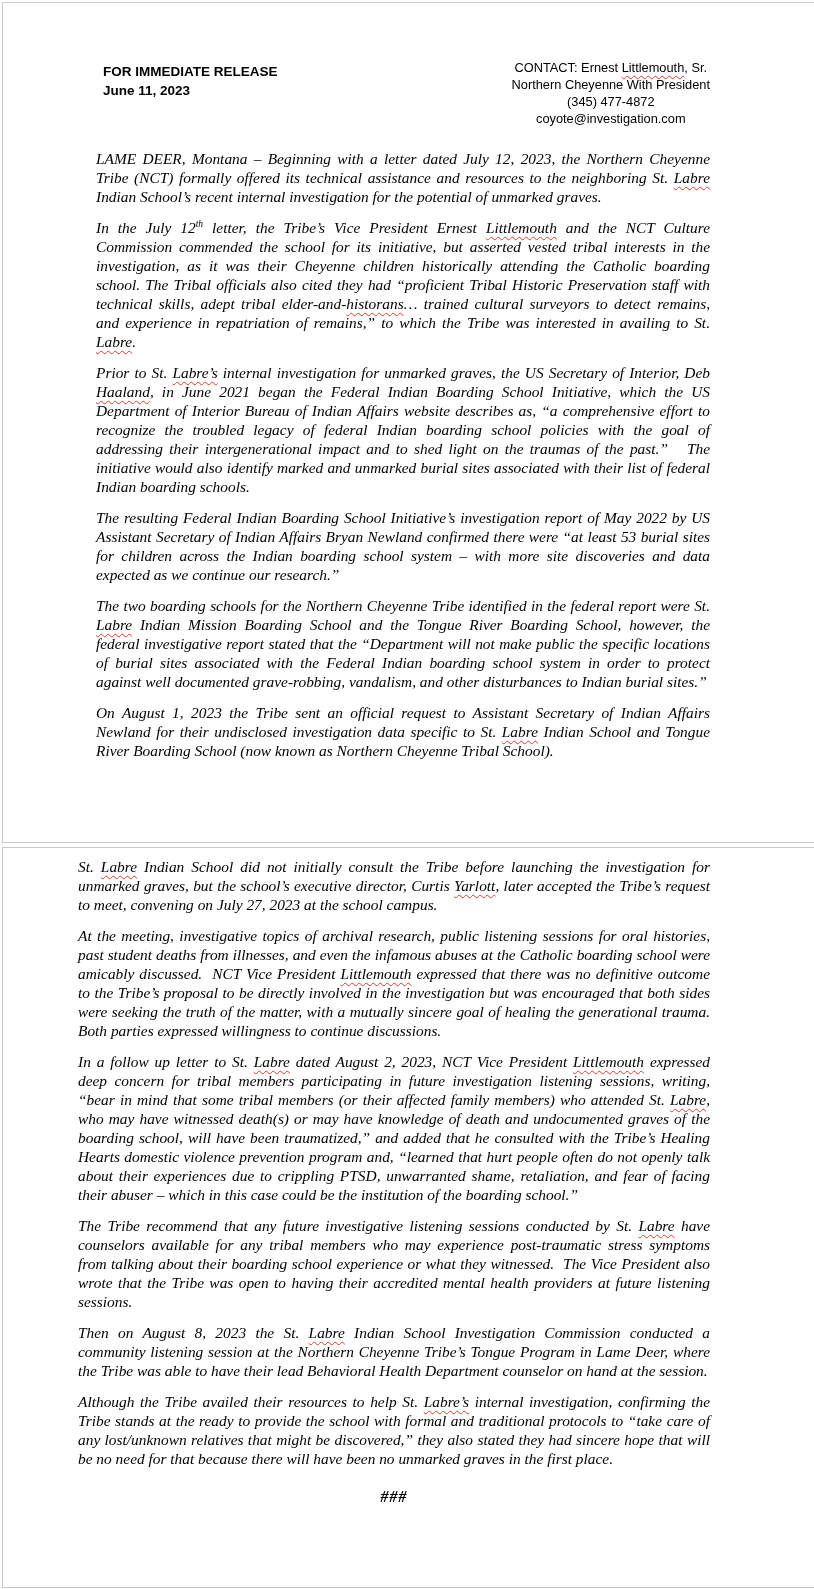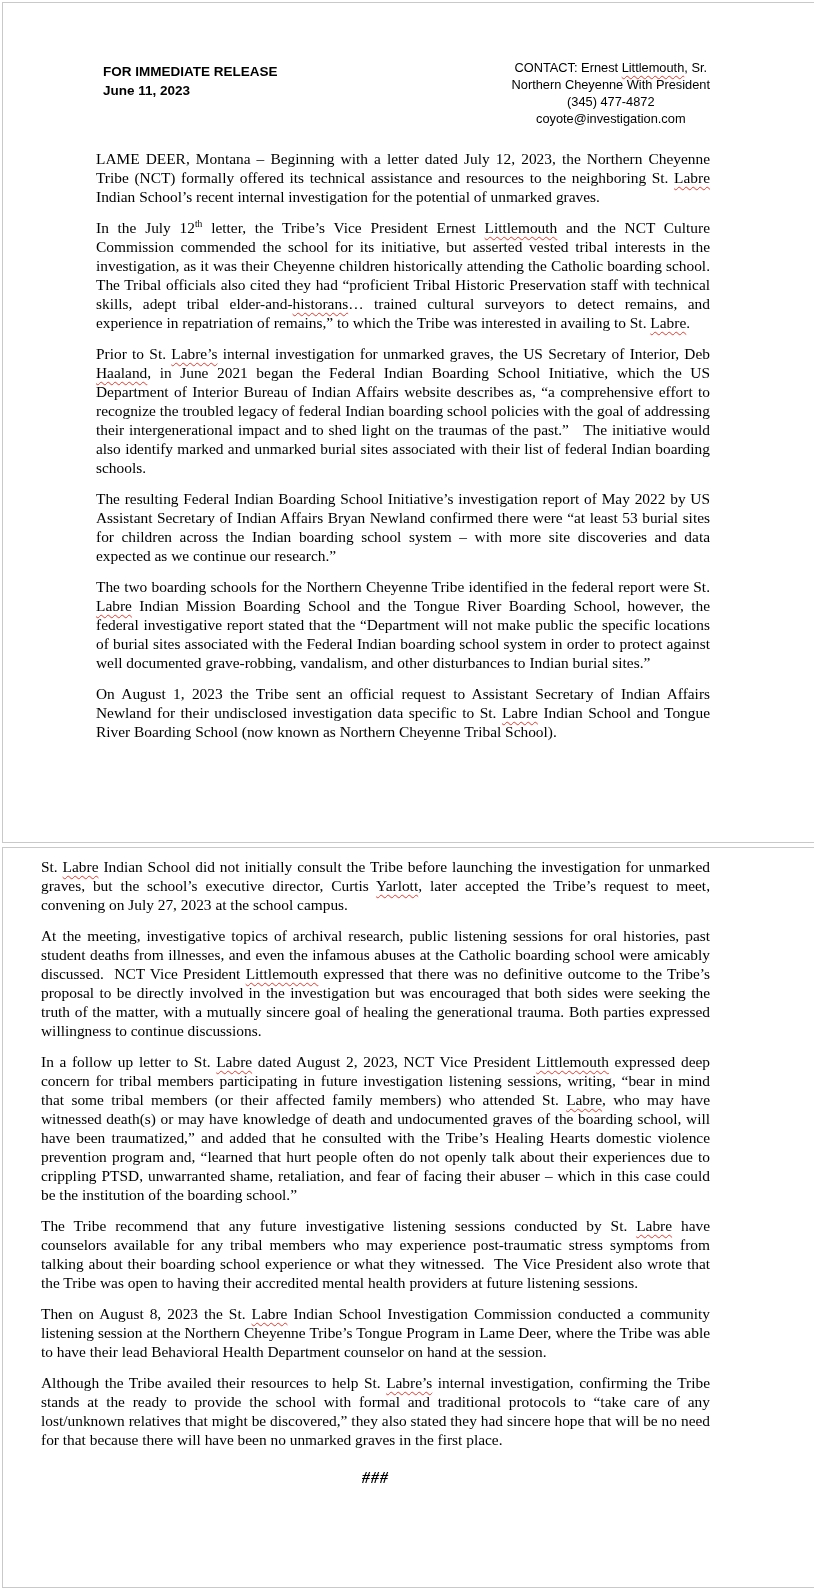--- a/index.html
+++ b/index.html
@@ -17,21 +17,21 @@
 
   .page {
     background: #ffffff;
     border: 1px solid #c9c9c9;
     border-right: none;
     width: 812px;
     overflow: hidden;
   }
   .page1 { height: 841px; padding: 56px 104px 0 93px; }
   .page-gap { height: 4px; background: #ffffff; }
-  .page2 { height: 741px; padding: 9px 104px 0 38px; }
+  .page2 { height: 741px; padding: 9px 104px 0 75px; }
 
   .header-row {
     display: flex;
     justify-content: space-between;
     align-items: flex-start;
   }
   .release-block {
     font-family: "Liberation Sans", sans-serif;
     font-weight: bold;
     font-size: 13.5px;
@@ -57,20 +57,21 @@
   }
 
   .body-text { margin-top: 22px; }
   .page2 .body-text { margin-top: 0; }
   .body-text p {
     margin: 0 0 12px 0;
     font-size: 15.4px;
     line-height: 19px;
     text-align: justify;
     white-space: pre-wrap;
+    font-style: italic;
   }
   .body-text sup {
     font-size: 0.62em;
     line-height: 0;
     vertical-align: super;
   }
 
   .sq {
     text-decoration-line: underline;
     text-decoration-style: wavy;

